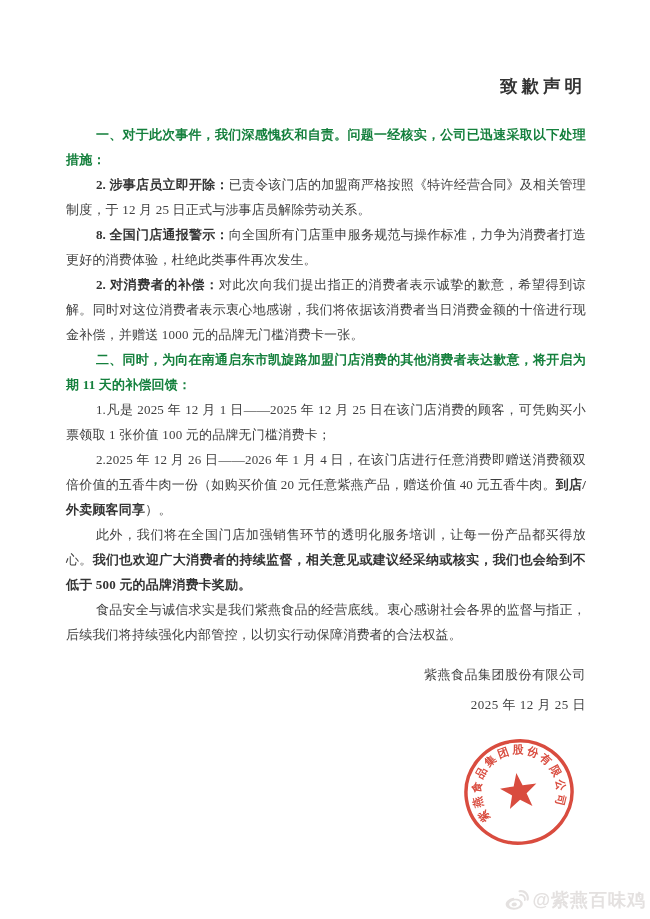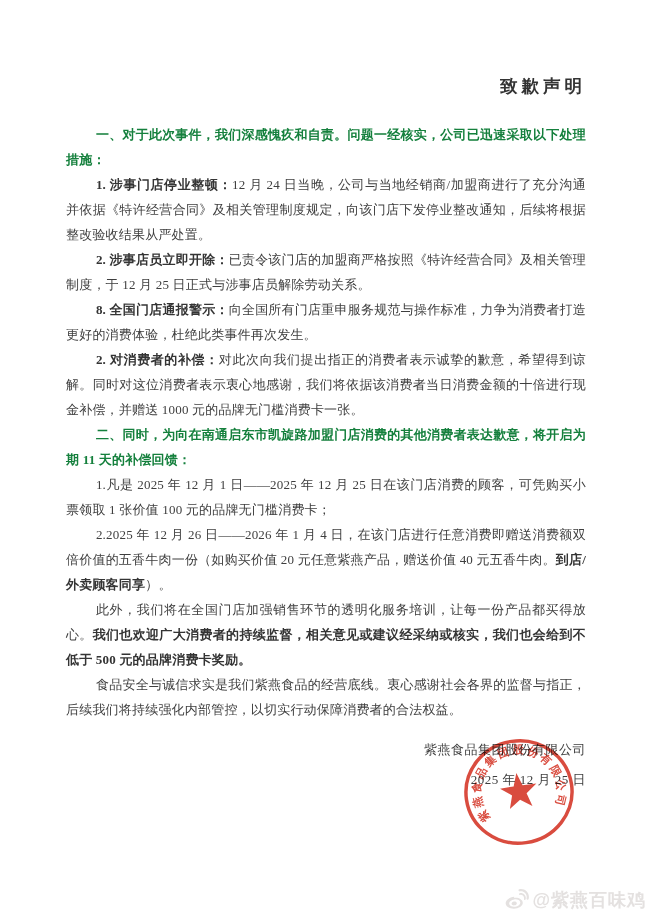--- a/index.html
+++ b/index.html
@@ -52,21 +52,21 @@
     pointer-events: none;
   }
   .seal text {
     font-family: "Liberation Serif", "DejaVu Serif", serif;
     font-weight: bold;
   }
   .watermark {
     position: absolute;
     right: 4px; bottom: 7px;
     display: flex;
-    align-items: flex-start;
+    align-items: center;
     gap: 3px;
     color: #e4e1e0;
     font-size: 18px;
     font-weight: bold;
     font-family: "Liberation Sans", "DejaVu Sans", sans-serif;
     letter-spacing: 1px;
   }
   .watermark svg { display: block; }
 </style>
 </head>
@@ -74,21 +74,20 @@
 
 <div class="page">
 
   <div class="title">致歉声明</div>
 
   <div class="body-text">
 
 
     <p class="sec-heading sec1-heading">一、对于此次事件，我们深感愧疚和自责。问题一经核实，公司已迅速采取以下处理措施：</p>
 
-    <p><span class="item-label">1. 涉事门店停业整顿：</span><span>12 月 24 日当晚，公司与当地经销商/加盟商进行了充分沟通并依据《特许经营合同》及相关管理制度规定，向该门店下发停业整改通知，后续将根据整改验收结果从严处置。</span></p>
 
     <p><span class="item-label">2. 涉事店员立即开除：</span><span>已责令该门店的加盟商严格按照《特许经营合同》及相关管理制度，于 12 月 25 日正式与涉事店员解除劳动关系。</span></p>
 
     <p><span class="item-label">8. 全国门店通报警示：</span><span>向全国所有门店重申服务规范与操作标准，力争为消费者打造更好的消费体验，杜绝此类事件再次发生。</span></p>
 
     <p><span class="item-label">2. 对消费者的补偿：</span><span>对此次向我们提出指正的消费者表示诚挚的歉意，希望得到谅解。同时对这位消费者表示衷心地感谢，我们将依据该消费者当日消费金额的十倍进行现金补偿，并赠送 1000 元的品牌无门槛消费卡一张。</span></p>
 
     <p class="sec-heading">二、同时，为向在南通启东市凯旋路加盟门店消费的其他消费者表达歉意，将开启为期 11 天的补偿回馈：</p>
 
     <p><span>1.凡是 2025 年 12 月 1 日——2025 年 12 月 25 日在该门店消费的顾客，可凭购买小票领取 1 张价值 100 元的品牌无门槛消费卡；</span></p>

